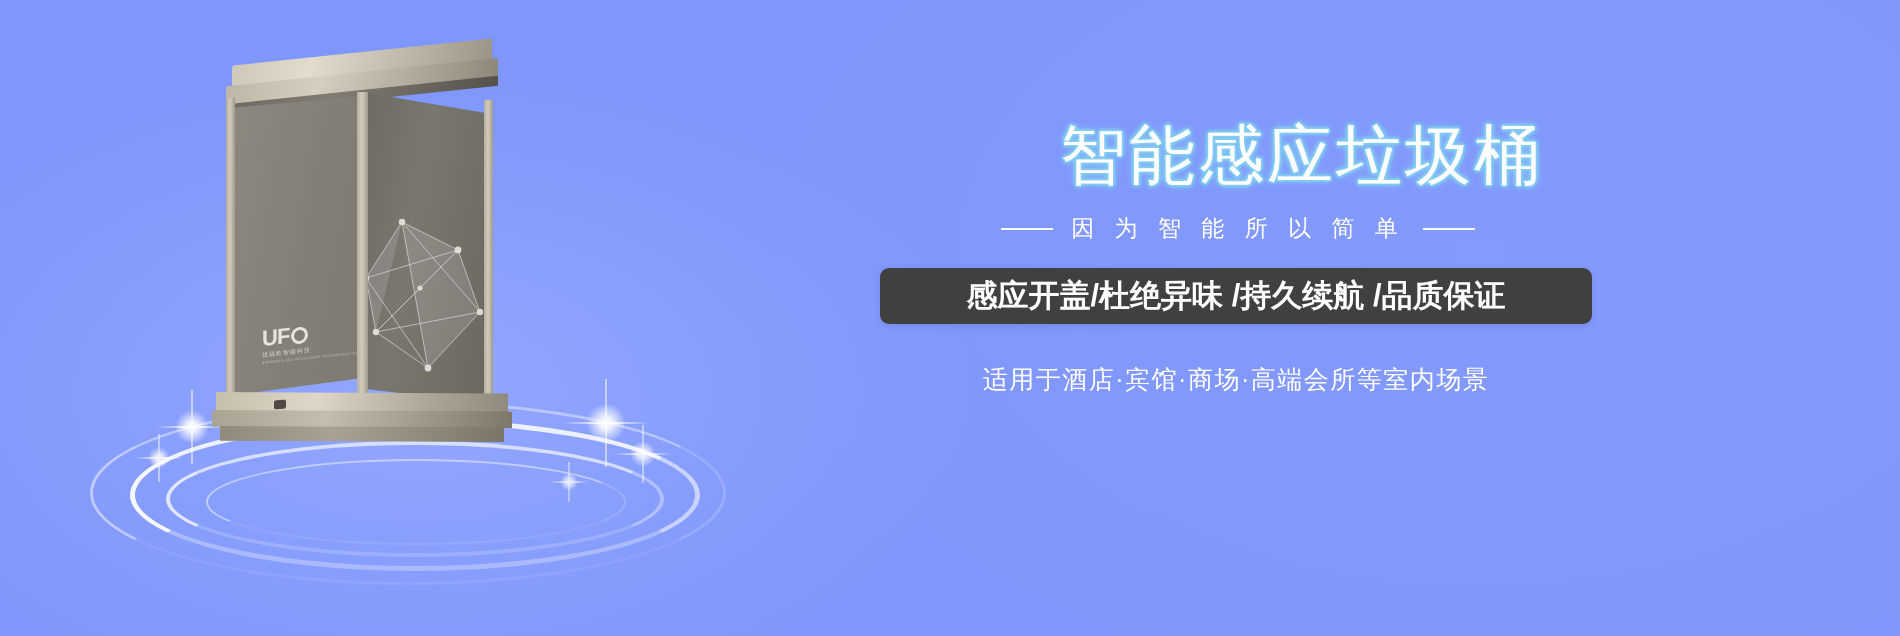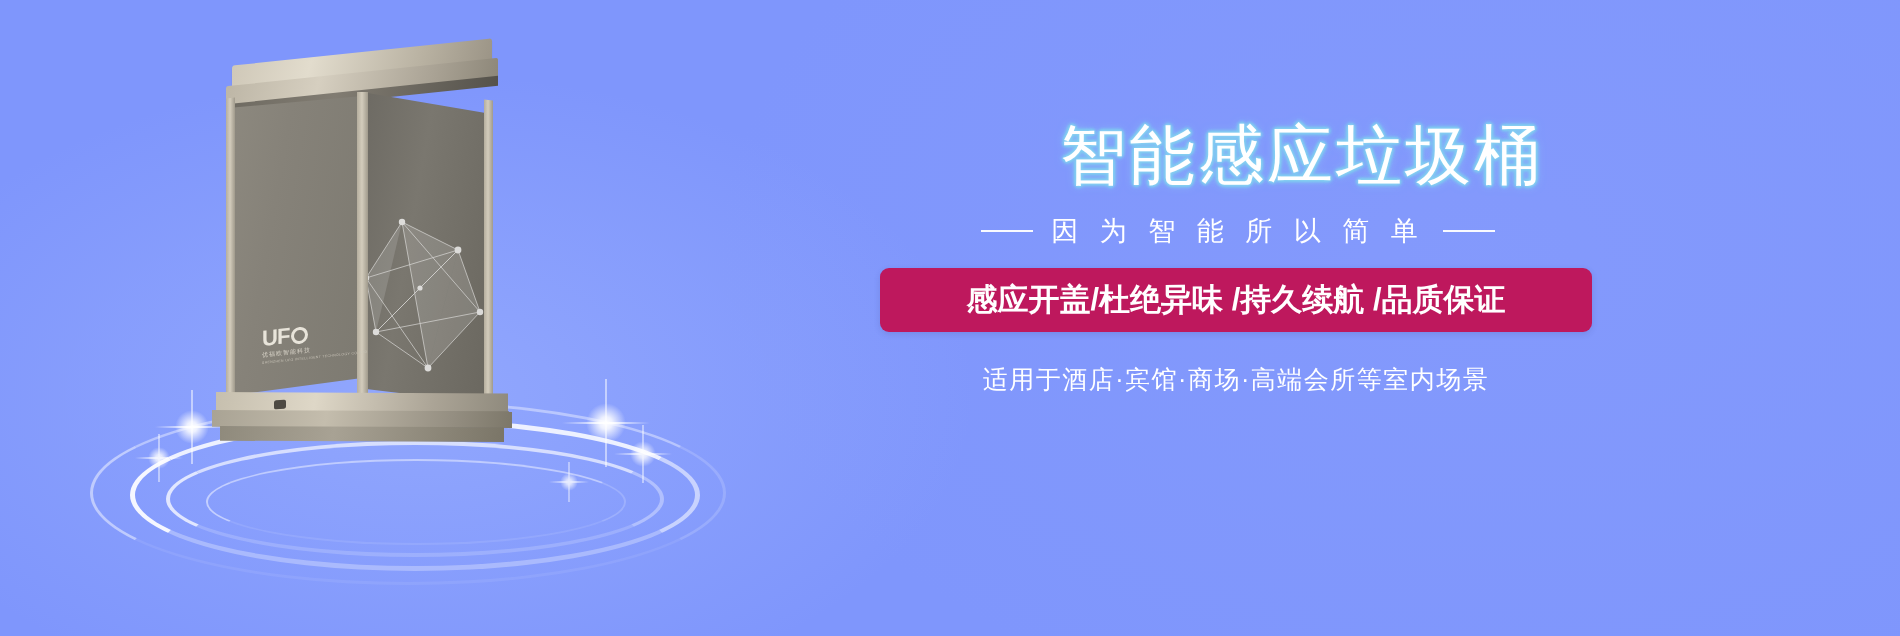--- a/index.html
+++ b/index.html
@@ -274,33 +274,33 @@
     gap: 18px;
   }
   .subline .rule {
     display: block;
     width: 52px;
     height: 2px;
     background: #ffffff;
     opacity: .95;
   }
   .subline .subtext {
-    font-size: 27px;
+    font-size: 23px;
     letter-spacing: 7px;
     white-space: nowrap;
     color: #ffffff;
   }
 
   .badge {
     position: absolute;
     left: 0px;
     top: 268px;
     width: 712px;
-    height: 64px;
-    background: #be185d;
+    height: 56px;
+    background: #404040;
     border-radius: 9px;
     display: flex;
     align-items: center;
     justify-content: center;
     box-shadow: 0 2px 6px rgba(40,40,90,.14);
   }
   .badge-text {
     font-size: 31px;
     font-weight: 700;
     color: #ffffff;

